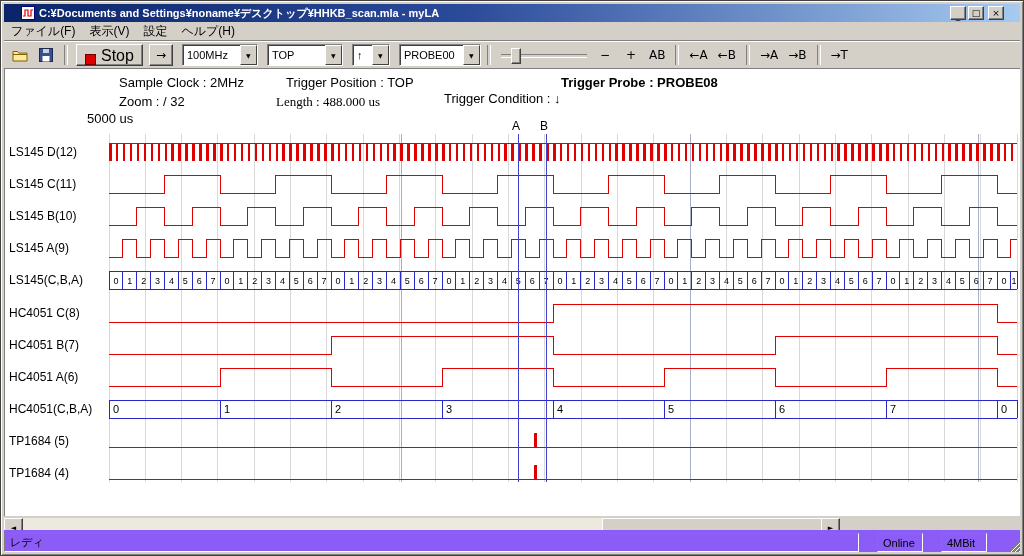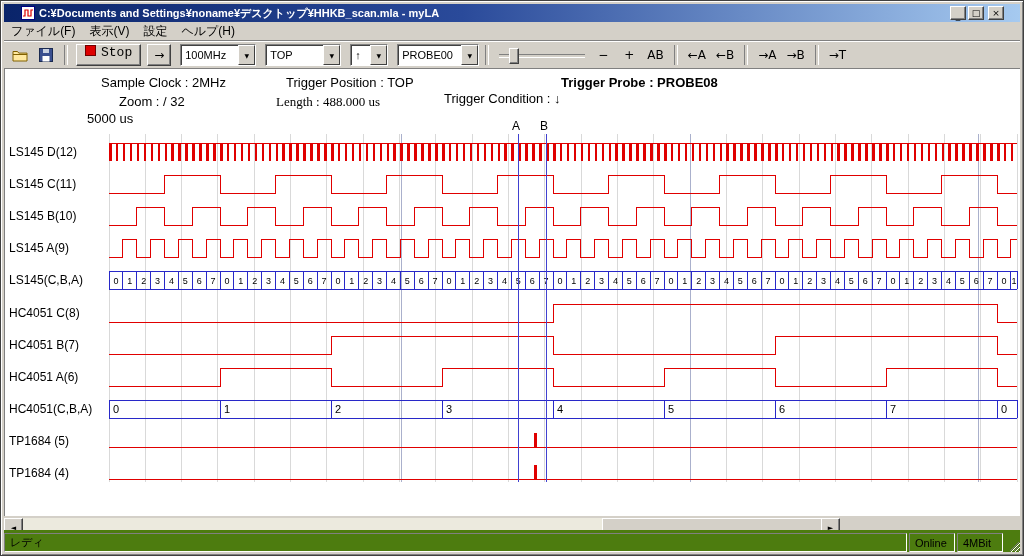--- a/index.html
+++ b/index.html
@@ -29,22 +29,22 @@
   .menu-item{padding:1px 7px;white-space:nowrap;}
 
   
   .toolbar{position:absolute;left:3px;top:39px;right:3px;height:28px;background:#d4d0c8;
            display:flex;align-items:center;padding:0 4px;gap:2px;font-size:12px;
            border-top:1px solid #808080;box-shadow:inset 0 1px 0 #ffffff;border-bottom:1px solid #808080;}
   .tool-icon-btn{width:24px;height:22px;background:transparent;border:1px solid transparent;
                  display:inline-flex;align-items:center;justify-content:center;padding:0;}
   .sep{width:2px;height:20px;border-left:1px solid #808080;border-right:1px solid #ffffff;margin:0 4px;}
   .stop-btn{height:22px;background:#d4d0c8;border:1px solid;border-color:#ffffff #404040 #404040 #ffffff;
-            box-shadow:inset -1px -1px 0 #808080;display:inline-flex;align-items:flex-start;gap:5px;
-            padding:0 8px;font-size:13px;margin-left:2px;font-family:Liberation Mono, monospace;}
+            box-shadow:inset -1px -1px 0 #808080;display:inline-flex;align-items:flex-end;gap:5px;
+            padding:0 8px;font-size:16px;margin-left:2px;}
   .stop-square{width:9px;height:9px;background:#dd0000;border:1px solid #700000;display:inline-block;}
   .tool-btn{height:22px;min-width:24px;background:transparent;border:1px solid transparent;
             font-size:12px;display:inline-flex;align-items:center;justify-content:center;padding:0 3px;
             font-family:"DejaVu Sans",sans-serif;}
   .tool-btn.raised{background:#d4d0c8;border:1px solid;border-color:#ffffff #404040 #404040 #ffffff;
                    box-shadow:inset -1px -1px 0 #808080;margin-left:4px;}
   .combo{display:inline-flex;height:20px;background:#ffffff;border:1px solid;
          border-color:#808080 #ffffff #ffffff #808080;box-shadow:inset 1px 1px 0 #404040;
          align-items:stretch;margin-left:7px;}
   .combo-text{font-size:11px;display:flex;align-items:center;padding:0 4px;white-space:nowrap;}
@@ -57,21 +57,21 @@
   .slider-track{position:absolute;left:0;right:0;top:9px;height:2px;
                 border-top:1px solid #808080;border-bottom:1px solid #ffffff;}
   .slider-thumb{position:absolute;left:10px;top:3px;width:8px;height:14px;background:#d4d0c8;
                 border:1px solid;border-color:#ffffff #404040 #404040 #ffffff;
                 box-shadow:inset -1px -1px 0 #808080;}
 
   
   .client{position:absolute;left:3px;right:3px;top:67px;bottom:39px;background:#ffffff;
           border-top:1px solid #808080;border-left:1px solid #808080;}
   .info-layer span{position:absolute;font-size:13px;color:#000;white-space:nowrap;z-index:2;}
-  .i-sample{left:100px;top:74px;}
+  .i-sample{left:118px;top:74px;}
   .i-trigpos{left:285px;top:74px;}
   .i-trigcond{left:443px;top:74px;margin-top:16px;}
   .i-trigprobe{left:560px;top:74px;font-weight:bold;}
   .i-zoom{left:118px;top:93px;}
   .i-length{left:275px;top:93px;font-family:Liberation Serif, serif;}
   .i-time{left:86px;top:110px;}
 
   #wave-svg{position:absolute;inset:0;width:1024px;height:556px;z-index:3;pointer-events:none;}
   #wave-svg line,#wave-svg path,#wave-svg rect{shape-rendering:crispEdges;}
   #wave-svg text{font-family:"Liberation Sans","DejaVu Sans",sans-serif;}
@@ -88,22 +88,22 @@
           border-color:#ffffff #404040 #404040 #ffffff;box-shadow:inset -1px -1px 0 #808080;
           font-size:7px;display:flex;align-items:center;justify-content:center;
           font-family:"DejaVu Sans",sans-serif;}
   .sb-btn.left{left:0;}
   .sb-btn.right{right:0;}
   .sb-thumb{position:absolute;left:598px;top:0;width:222px;height:17px;background:#d4d0c8;
             border:1px solid;border-color:#ffffff #404040 #404040 #ffffff;
             box-shadow:inset -1px -1px 0 #808080;}
 
   
-  .statusbar{position:absolute;left:3px;right:3px;bottom:3px;height:19px;background:#4d7c0f;
-             display:flex;align-items:stretch;gap:2px;padding-top:3px;font-size:11px;}
+  .statusbar{position:absolute;left:3px;right:3px;bottom:3px;height:19px;background:#8b5cf6;
+             display:flex;align-items:stretch;gap:18px;padding-top:3px;font-size:11px;}
   .status-panel{border:1px solid;border-color:#808080 #ffffff #ffffff #808080;
                 display:flex;align-items:center;padding:0 5px;white-space:nowrap;}
   .status-panel.main{flex:1;}
   .status-panel.small{min-width:34px;}
   .size-grip{width:15px;display:flex;align-items:flex-end;justify-content:flex-end;}
 </style>
 </head>
 <body>
 
 <div class="window">

